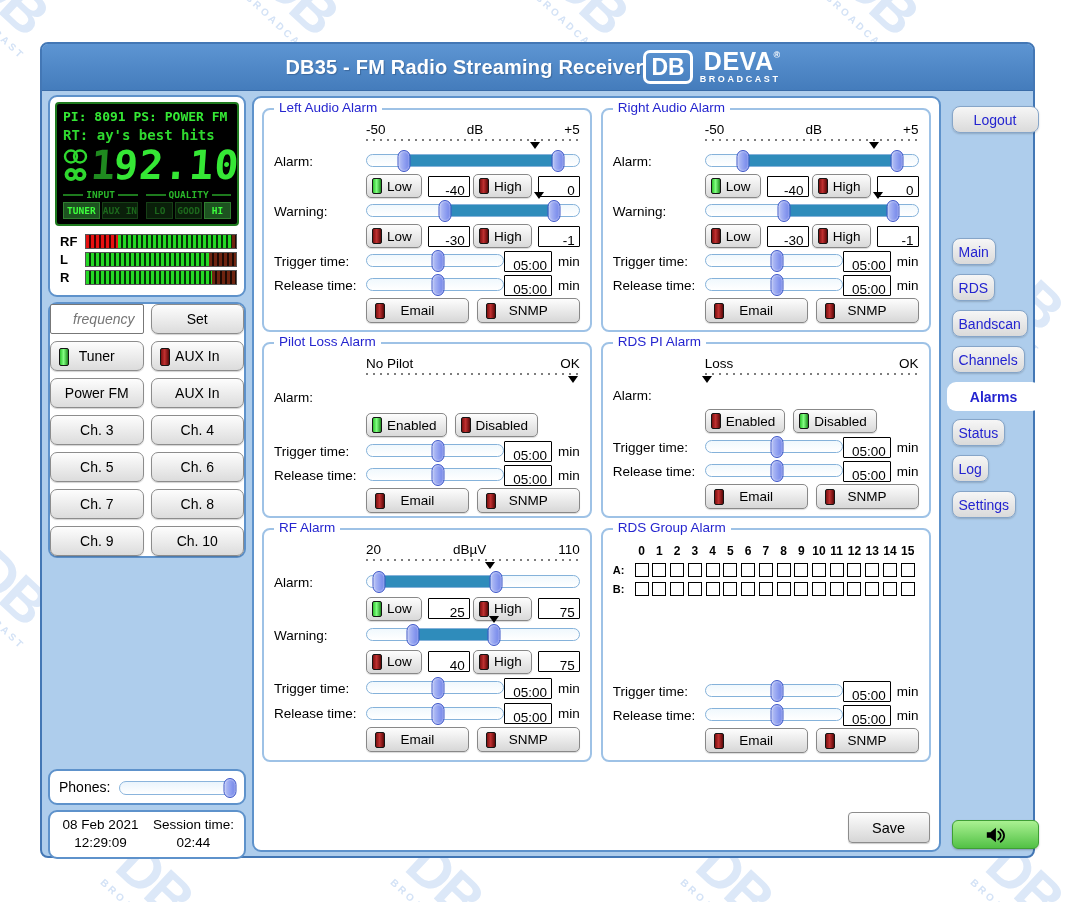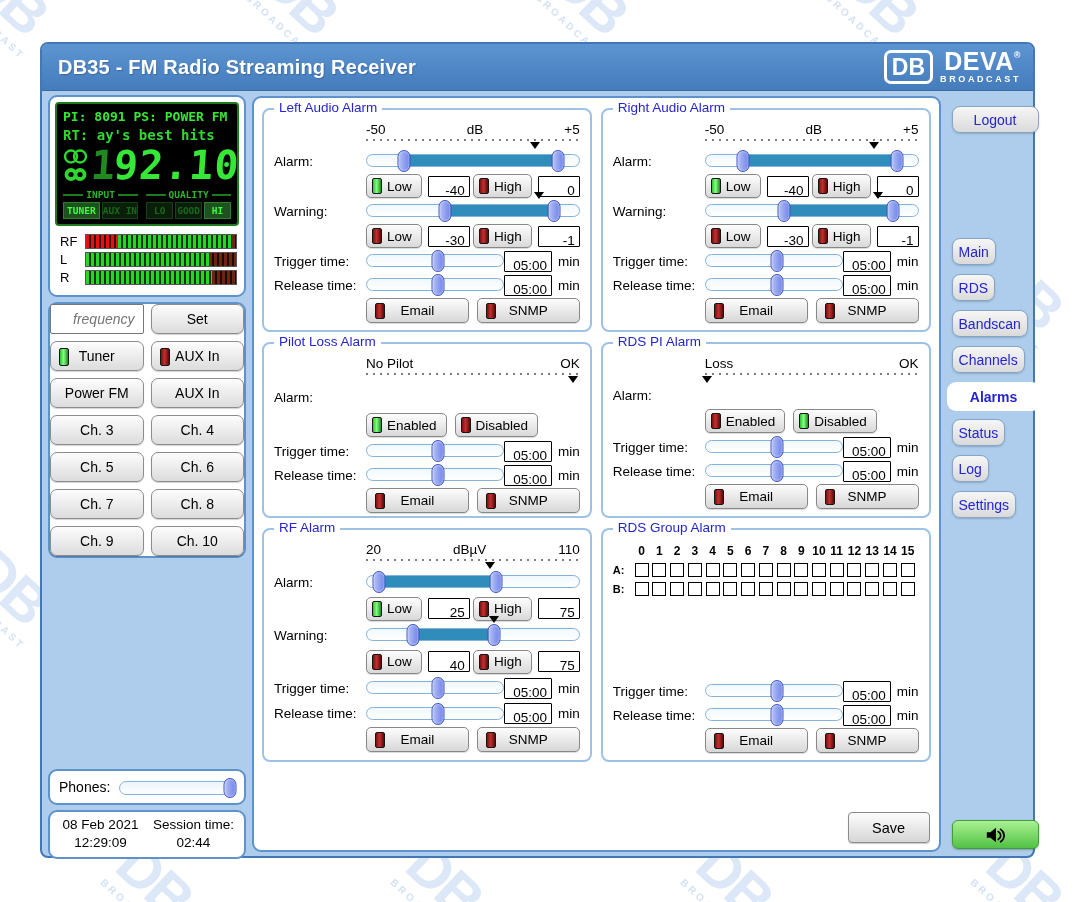--- a/index.html
+++ b/index.html
@@ -10,22 +10,22 @@
   }
   
   .watermark{position:absolute;transform:rotate(43deg);color:#dce8f8;font-weight:bold;
     z-index:0;pointer-events:none;line-height:1;text-align:left}
   .wm-glyph{font-size:58px;letter-spacing:-3px;display:block}
   .wm-sub{font-size:10px;letter-spacing:3px;color:#d3e2f6;display:block;margin-top:2px}
 
   
   .app{position:absolute;left:40px;top:42px;width:995px;height:816px;z-index:1;
     background:#aecdec;border:2px solid #4377b5;border-radius:8px;box-sizing:border-box}
-  .header{height:46px;display:flex;align-items:center;justify-content:space-between;
-    padding:0 12px 0 16px;background:linear-gradient(#5d95d3,#447cbc);
+  .header{height:46px;display:flex;align-items:center;justify-content:center;
+    padding:0 12px 0 3px;background:linear-gradient(#5d95d3,#447cbc);
     border-radius:6px 6px 0 0;border-bottom:1px solid #3a6ca8}
   .header-title{color:#fff;font-weight:bold;font-size:20px;letter-spacing:0.2px;
     text-shadow:1px 1px 1px rgba(40,70,110,0.45)}
   .logo{display:flex;align-items:center;gap:7px;color:#fff}
   .logo-glyph{border:3px solid #fff;border-radius:7px;padding:0 5px;font-weight:bold;
     font-size:23px;letter-spacing:0px;line-height:1.25}
   .logo-text{display:flex;flex-direction:column;align-items:flex-end}
   .logo-name{font-size:25px;font-weight:bold;line-height:0.9;letter-spacing:0.5px;display:flex;align-items:flex-start}
   .logo-reg{font-size:9px;line-height:1;margin-top:1px}
   .logo-sub{font-size:9px;letter-spacing:2.6px;font-weight:bold;margin-top:1px}
@@ -49,21 +49,21 @@
   .status-group{display:flex;flex-direction:column}
   .sg-input{width:47%}.sg-quality{width:53%}
   .status-caption{display:flex;align-items:center;gap:3px;font-size:9.5px;font-weight:bold;color:#2ab52a}
   .status-caption .hline{flex:1;height:0;border-top:2px solid #1e7a1e}
   .status-cells{display:flex;gap:2px;margin-top:2px}
   .lcd-cell{flex:1;text-align:center;font-size:9.5px;font-weight:bold;padding:2px 0;
     border:1px solid #164016;background:#0a1f0a;color:#1c671c;white-space:nowrap}
   .lcd-cell.on{background:#1d5220;color:#3dff3d;border-color:#2f7f2f}
   .meters{padding:5px 2px 2px 2px}
   .meter-row{display:flex;align-items:center;gap:5px;margin:3px 0}
-  .meter-label{width:20px;flex:none;font-weight:normal;font-size:13px;padding-left:3px}
+  .meter-label{width:20px;flex:none;font-weight:bold;font-size:13px;padding-left:3px}
   .meter-bar{flex:1;height:13px;background:#000;border:1px solid #555;display:flex;overflow:hidden}
   .seg{height:100%}
   .seg-red{background:repeating-linear-gradient(90deg,#e81010 0 3px,#3a0505 3px 5px)}
   .seg-green{background:repeating-linear-gradient(90deg,#25d825 0 3px,#063006 3px 5px)}
   .seg-dim{background:repeating-linear-gradient(90deg,#6e2410 0 3px,#1d0a04 3px 5px)}
 
   .controls-box{padding:0;display:grid;grid-template-columns:1fr 1fr;gap:7px}
   .freq-input{border:1px solid #777;border-radius:2px;font-style:italic;color:#8a8a8a;
     text-align:right;padding:4px 8px;font-size:14px;height:30px;box-sizing:border-box;width:100%;
     font-family:"Liberation Sans",sans-serif}

